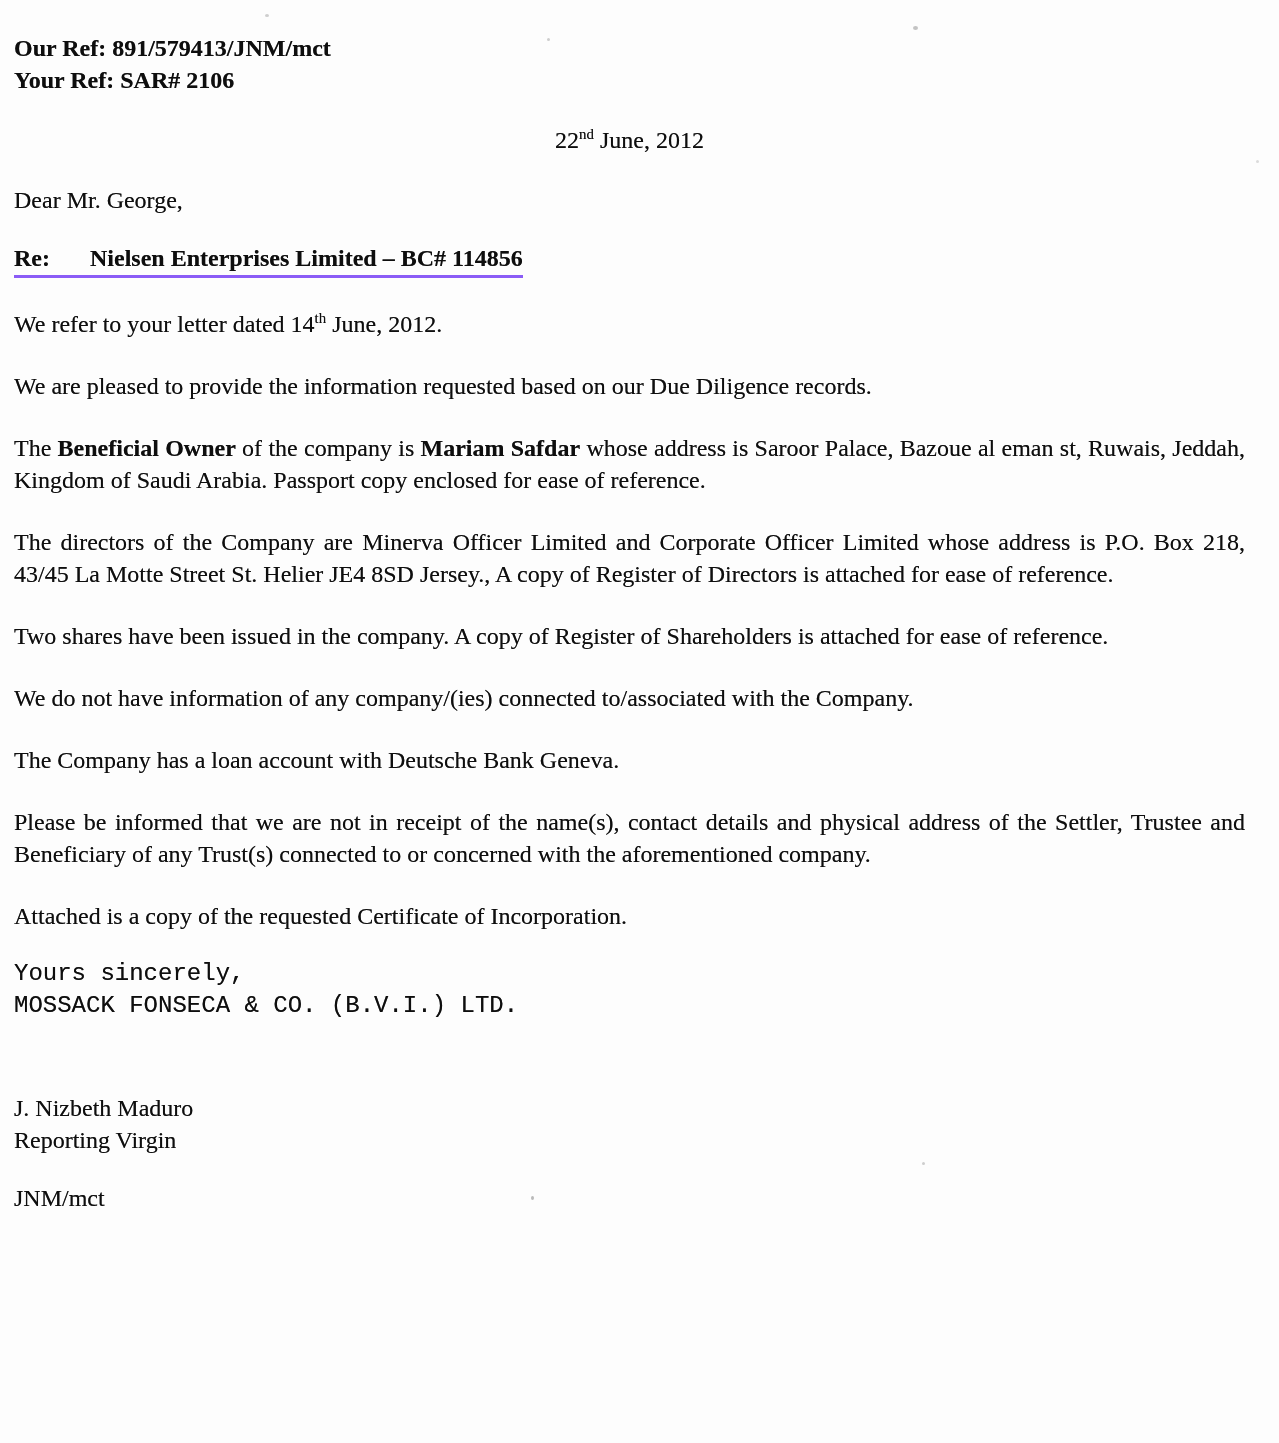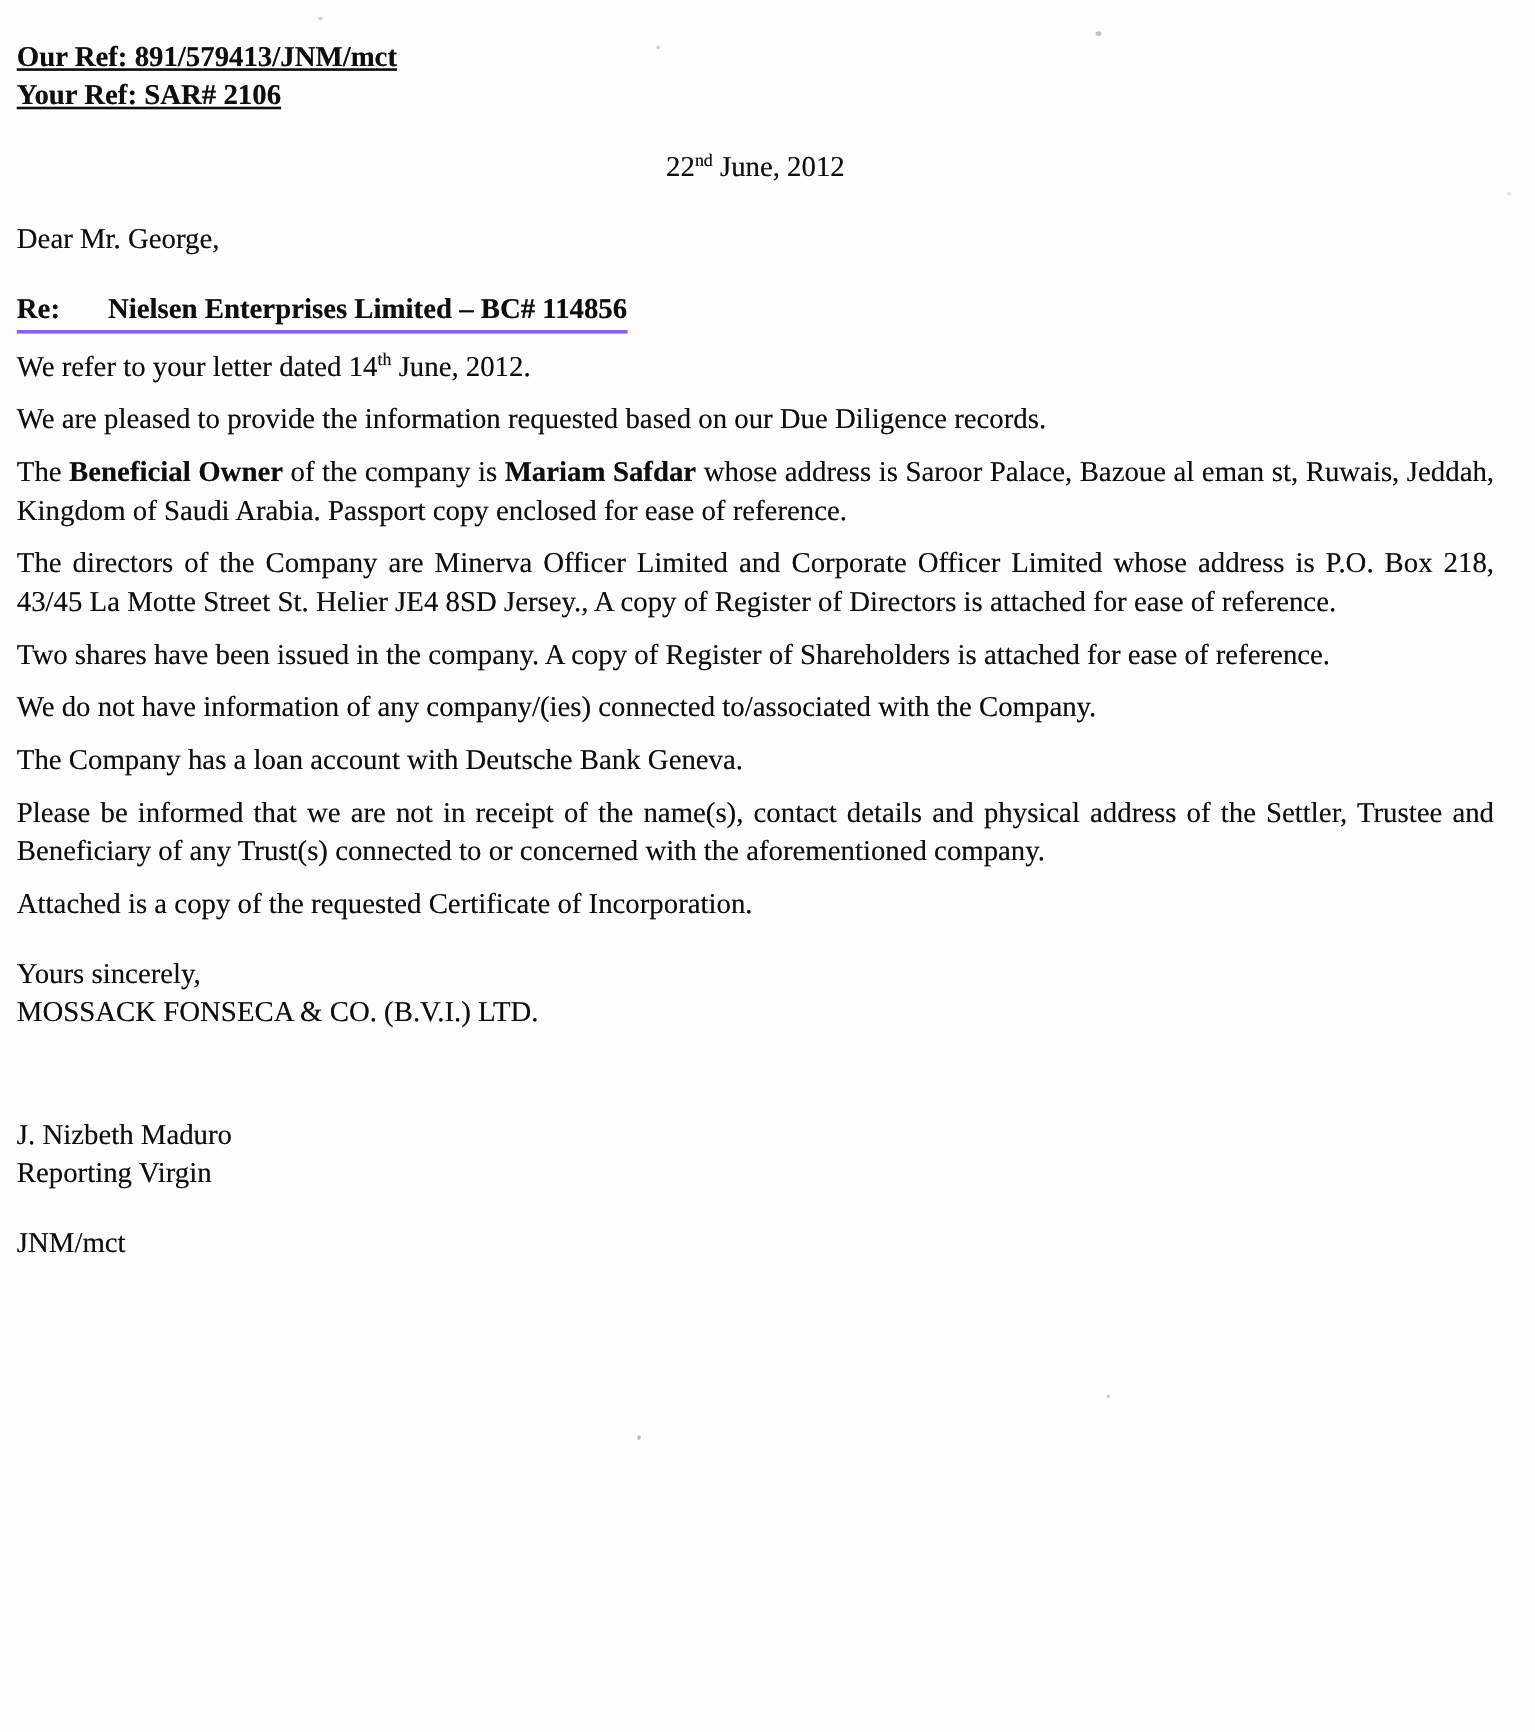--- a/index.html
+++ b/index.html
@@ -11,39 +11,39 @@
     margin: 0 auto;
     background: #fdfdfd;
     font-family: "Liberation Serif", "DejaVu Serif", serif;
     color: #0e0e0e;
     font-size: 24px;
     line-height: 32px;
     padding: 32px 34px 0 14px;
     text-shadow: 0 0 0.5px rgba(0,0,0,0.55);
     overflow: hidden;
   }
-  .refs { font-weight: bold; text-decoration: underline; }
+  .refs { font-weight: bold; }
   .date-line { margin-top: 28px; text-align: center; }
   .date-line sup, .para sup {
     font-size: 0.62em;
     vertical-align: super;
     line-height: 0;
   }
   .recipient { margin-top: 28px; }
   .salutation { margin-top: 28px; }
   .subject-line { margin-top: 26px; font-weight: bold; }
   .subject-underline {
     display: inline-block;
     border-bottom: 3px solid #8b5cf6;
     padding-bottom: 1px;
   }
   .subject-gap { display: inline-block; width: 40px; }
-  .para { margin-top: 12px; text-align: justify; }
+  .para { margin-top: 30px; text-align: justify; }
   .para b { font-weight: bold; }
-  .closing { margin-top: 26px; }
+  .closing { margin-top: 26px; font-family: Liberation Mono, monospace; }
   .signature-block { margin-top: 70px; }
   .initials-line { margin-top: 26px; }
   .speck {
     position: absolute;
     background: #555;
     border-radius: 50%;
     opacity: 0.28;
   }
   .s1 { left: 265px; top: 14px;  width: 4px; height: 3px; }
   .s2 { left: 547px; top: 38px;  width: 3px; height: 3px; }

